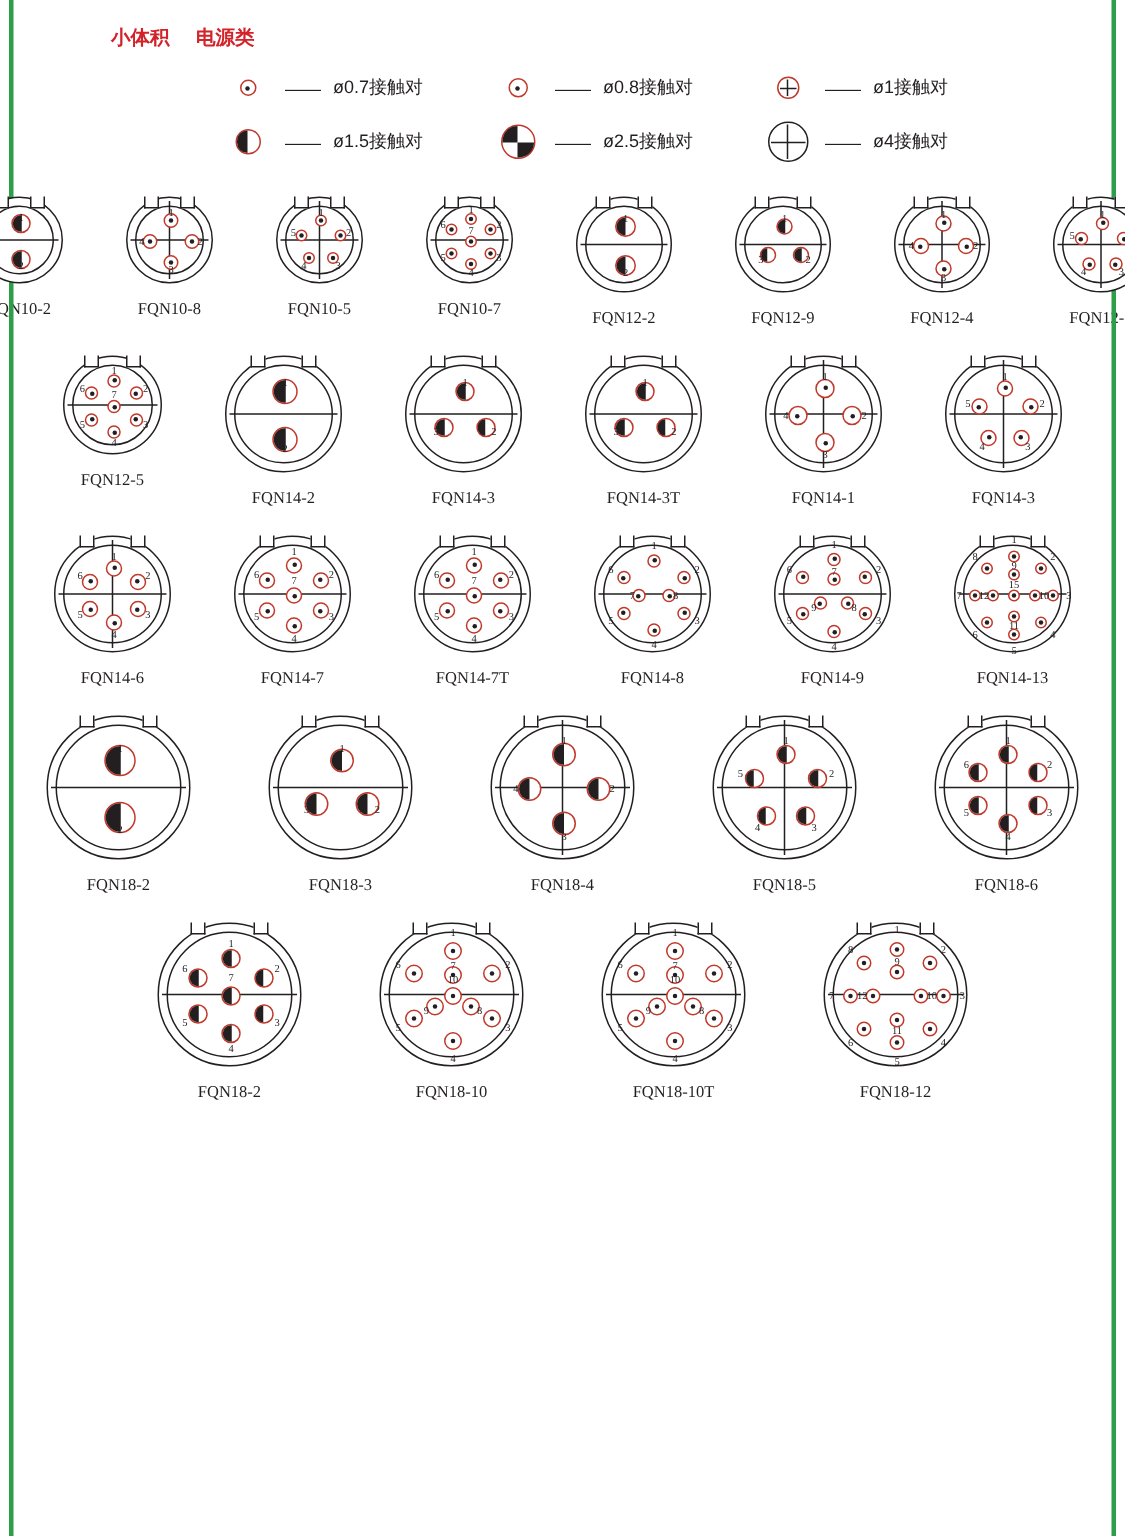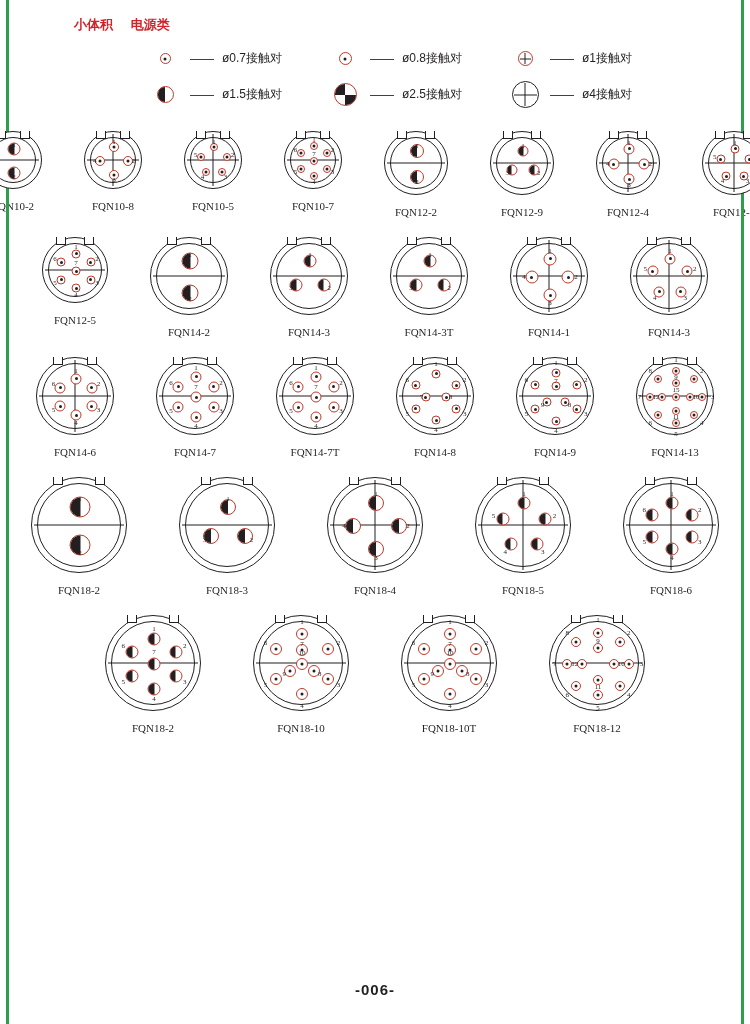--- a/index.html
+++ b/index.html
@@ -1237,14 +1237,13 @@
                 <div style="position: absolute; left: 50%; top: 50%; width: 3px; height: 3px; background: rgb(35, 31, 32); border-radius: 50%; transform: translate(-50%, -50%);"></div>
               </div>
               <div class="cnum" style="left: 24.8256px; top: 48px;">12</div>
             </div>
           </div>
           <div class="label">FQN18-12</div>
         </div>
       </div>
     </div>
 
-  <div class="footer">-006-</div>
 </div>
 
 </body></html>

